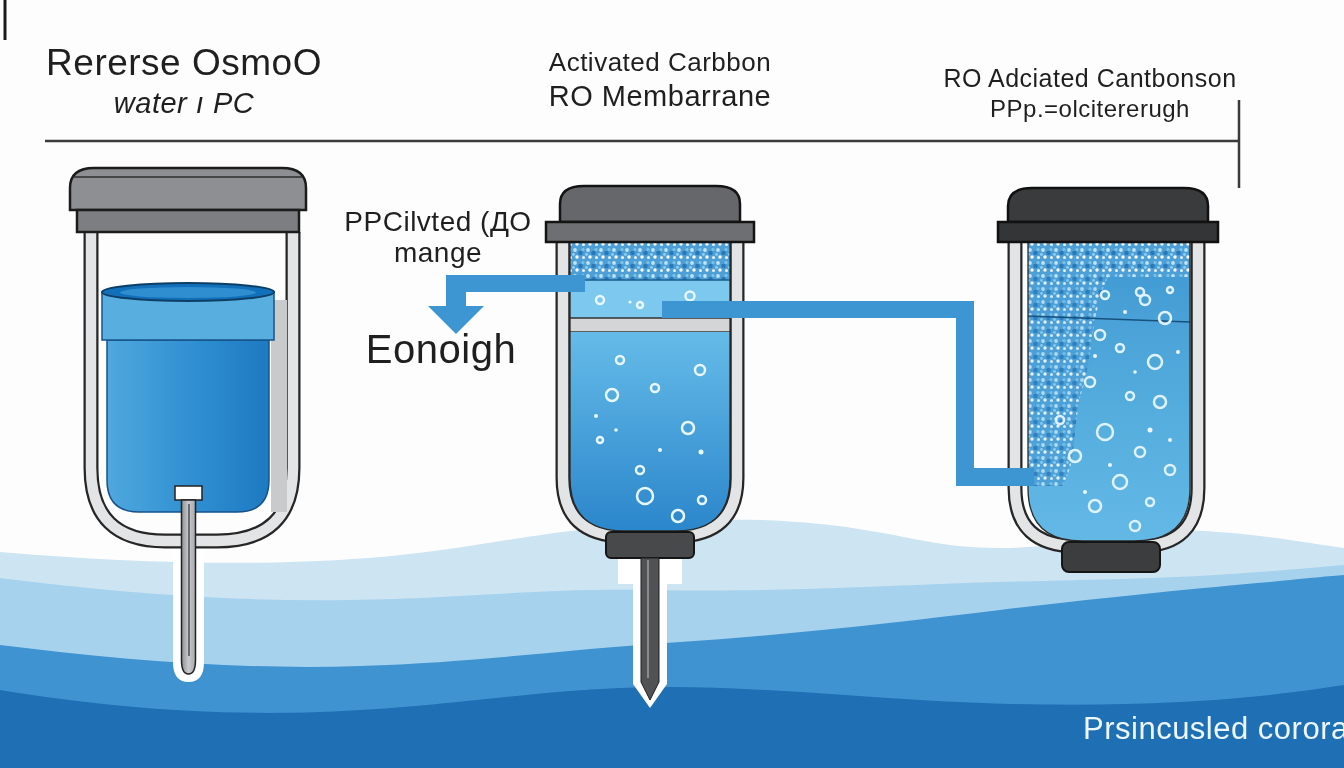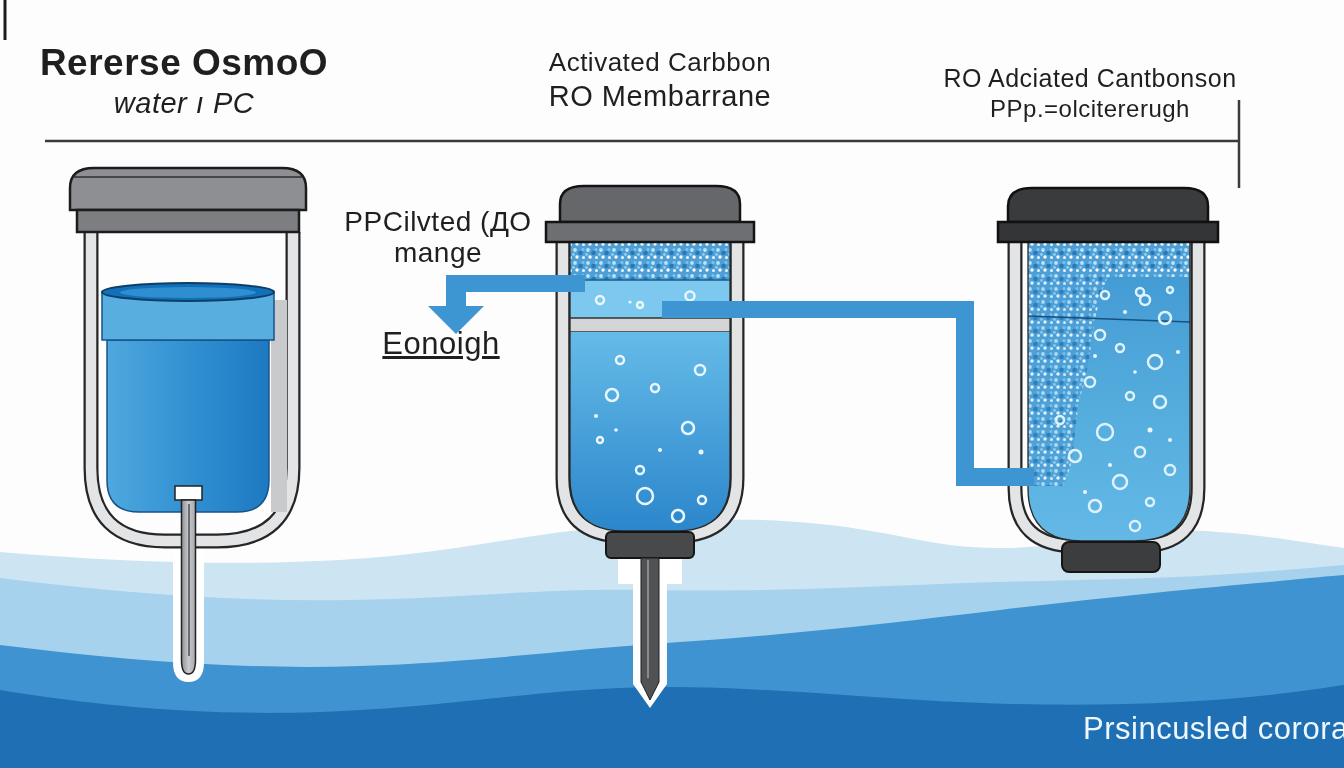--- a/index.html
+++ b/index.html
@@ -3,30 +3,30 @@
 <meta charset="utf-8">
 <style>
   html,body{margin:0;padding:0;background:#ffffff;}
   #stage{
     position:relative;width:1344px;height:768px;overflow:hidden;
     background:#fdfdfd;font-family:"Liberation Sans",sans-serif;color:#1f1f1f;
   }
   .lbl{position:absolute;text-align:center;line-height:1.12;letter-spacing:0.5px;}
   .lbl .l1,.lbl .l2{display:block;}
   #label-stage1{left:34px;top:42px;width:300px;}
-  #label-stage1 .l1{font-size:37px;font-weight:bold;}
+  #label-stage1 .l1{font-size:37px;}
   #label-stage1 .l2{font-size:29px;margin-top:4px;font-style:italic;}
   #label-stage2{left:495px;top:48px;width:330px;}
   #label-stage2 .l1{font-size:26px;}
   #label-stage2 .l2{font-size:29px;margin-top:3px;}
   #label-stage3{left:935px;top:64px;width:310px;}
   #label-stage3 .l1{font-size:25px;}
   #label-stage3 .l2{font-size:24px;margin-top:4px;}
   #label-inlet{left:328px;top:206px;width:220px;font-size:28px;}
-  #label-eonoigh{left:356px;top:327px;width:170px;font-size:31px;text-decoration:underline;}
+  #label-eonoigh{left:356px;top:327px;width:170px;font-size:40px;}
   #watermark{
     position:absolute;left:1083px;top:711px;white-space:nowrap;
     font-size:31px;color:#edf7fd;letter-spacing:0.5px;
   }
   svg{position:absolute;left:0;top:0;}
 </style>
 </head>
 <body>
 
 <div id="stage">

